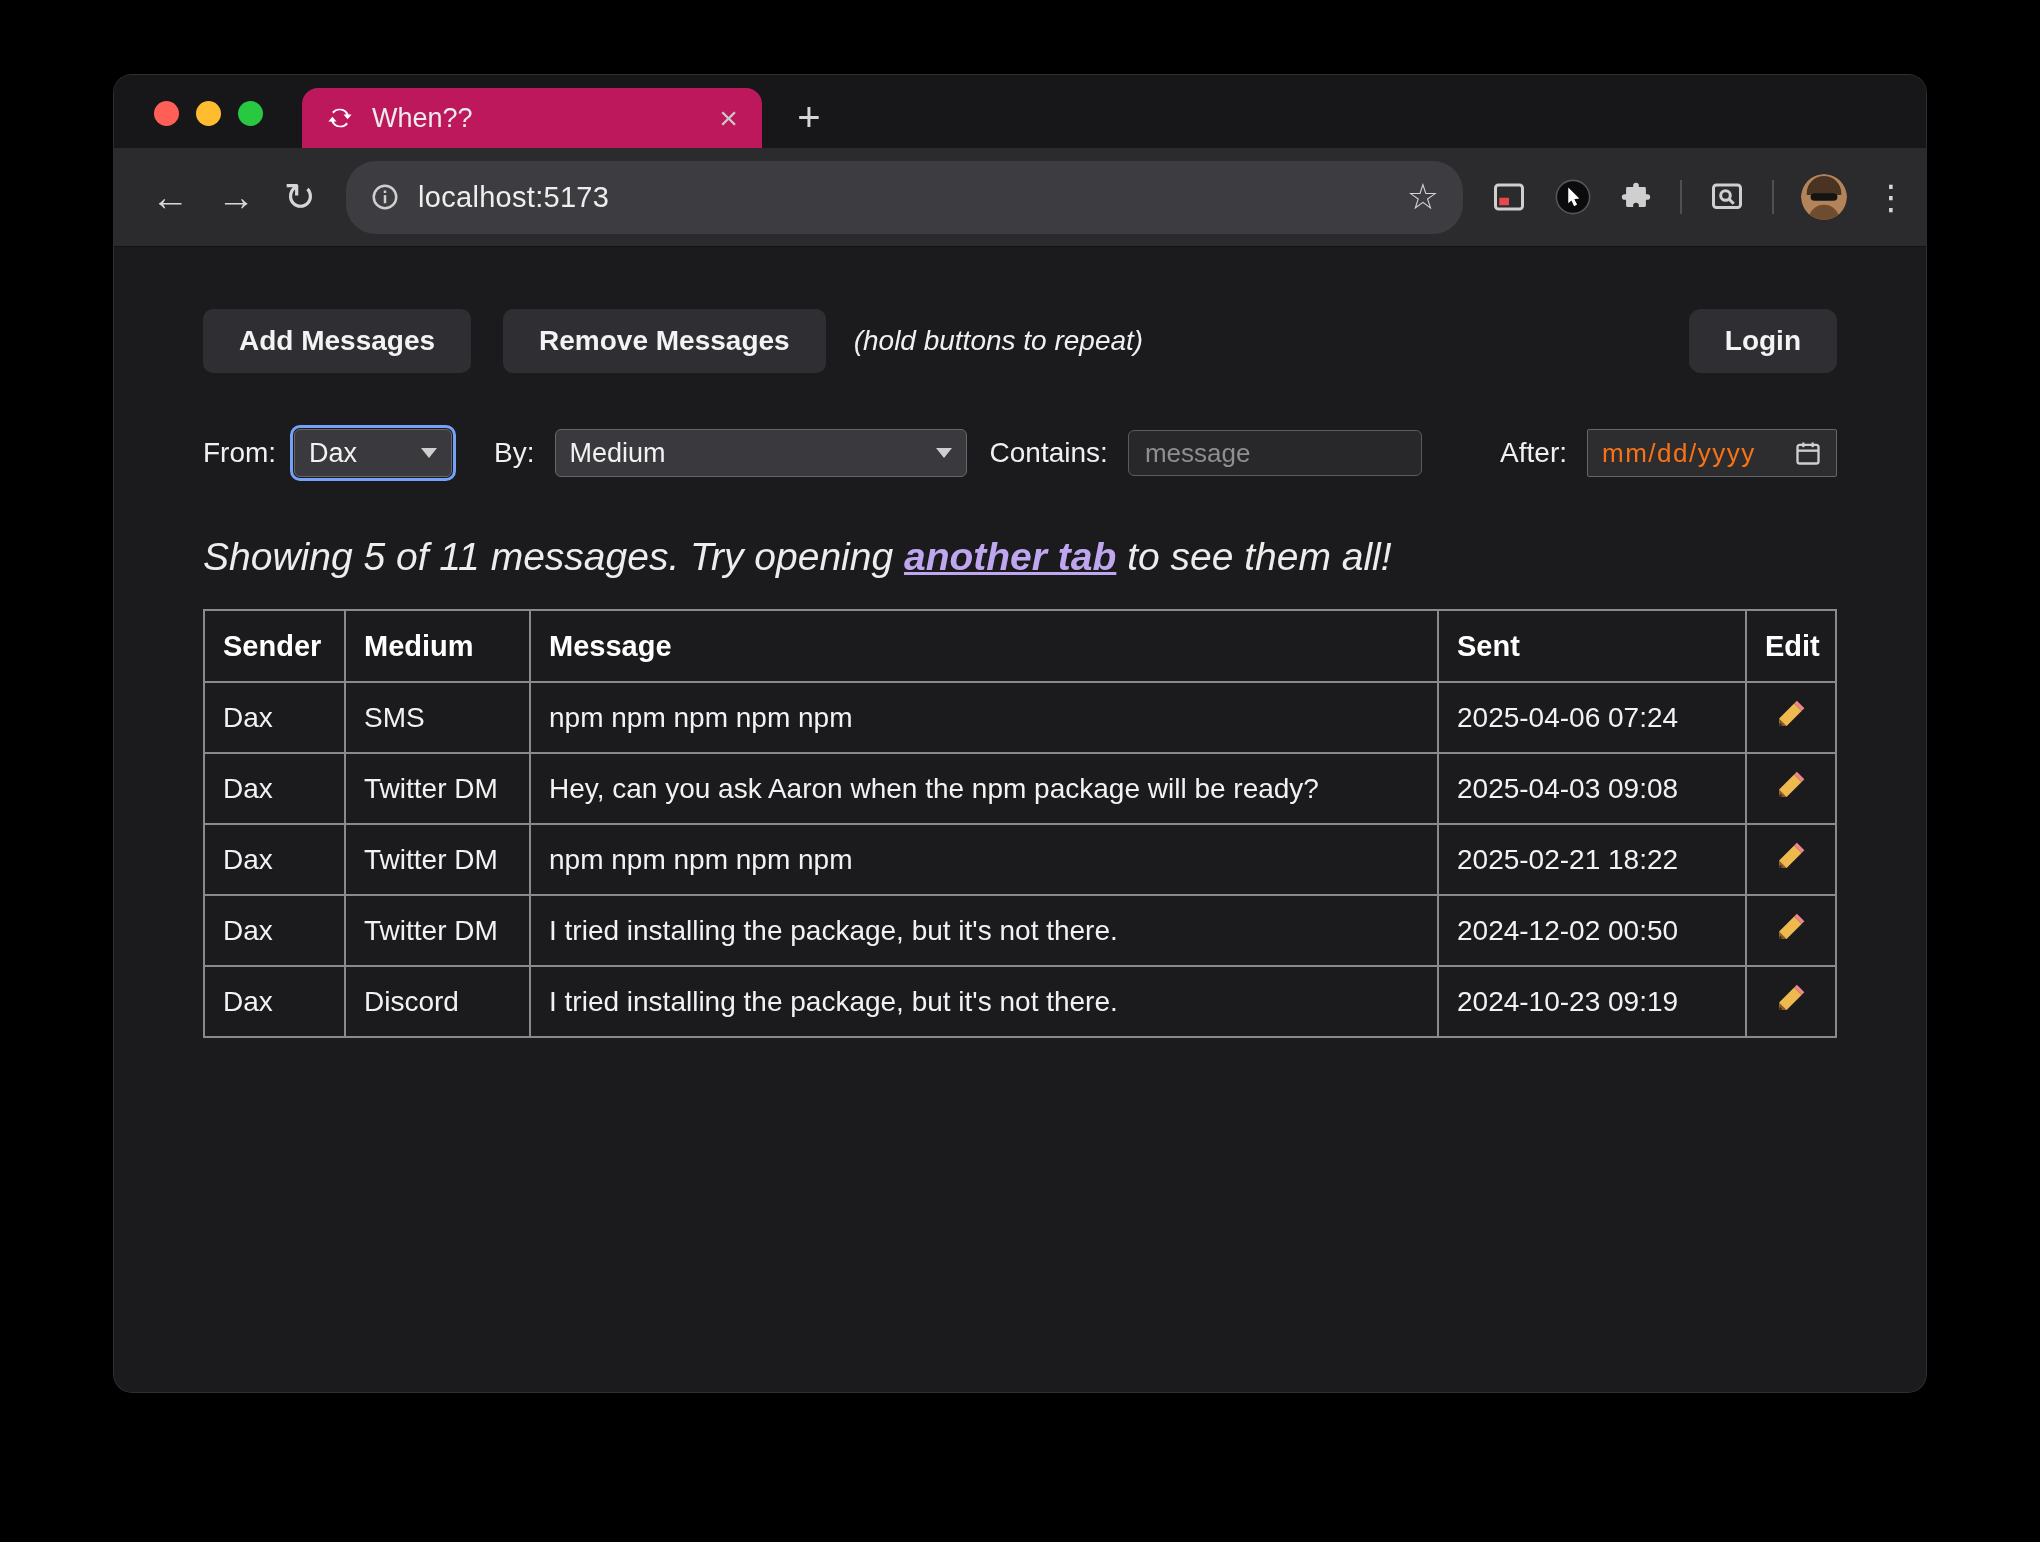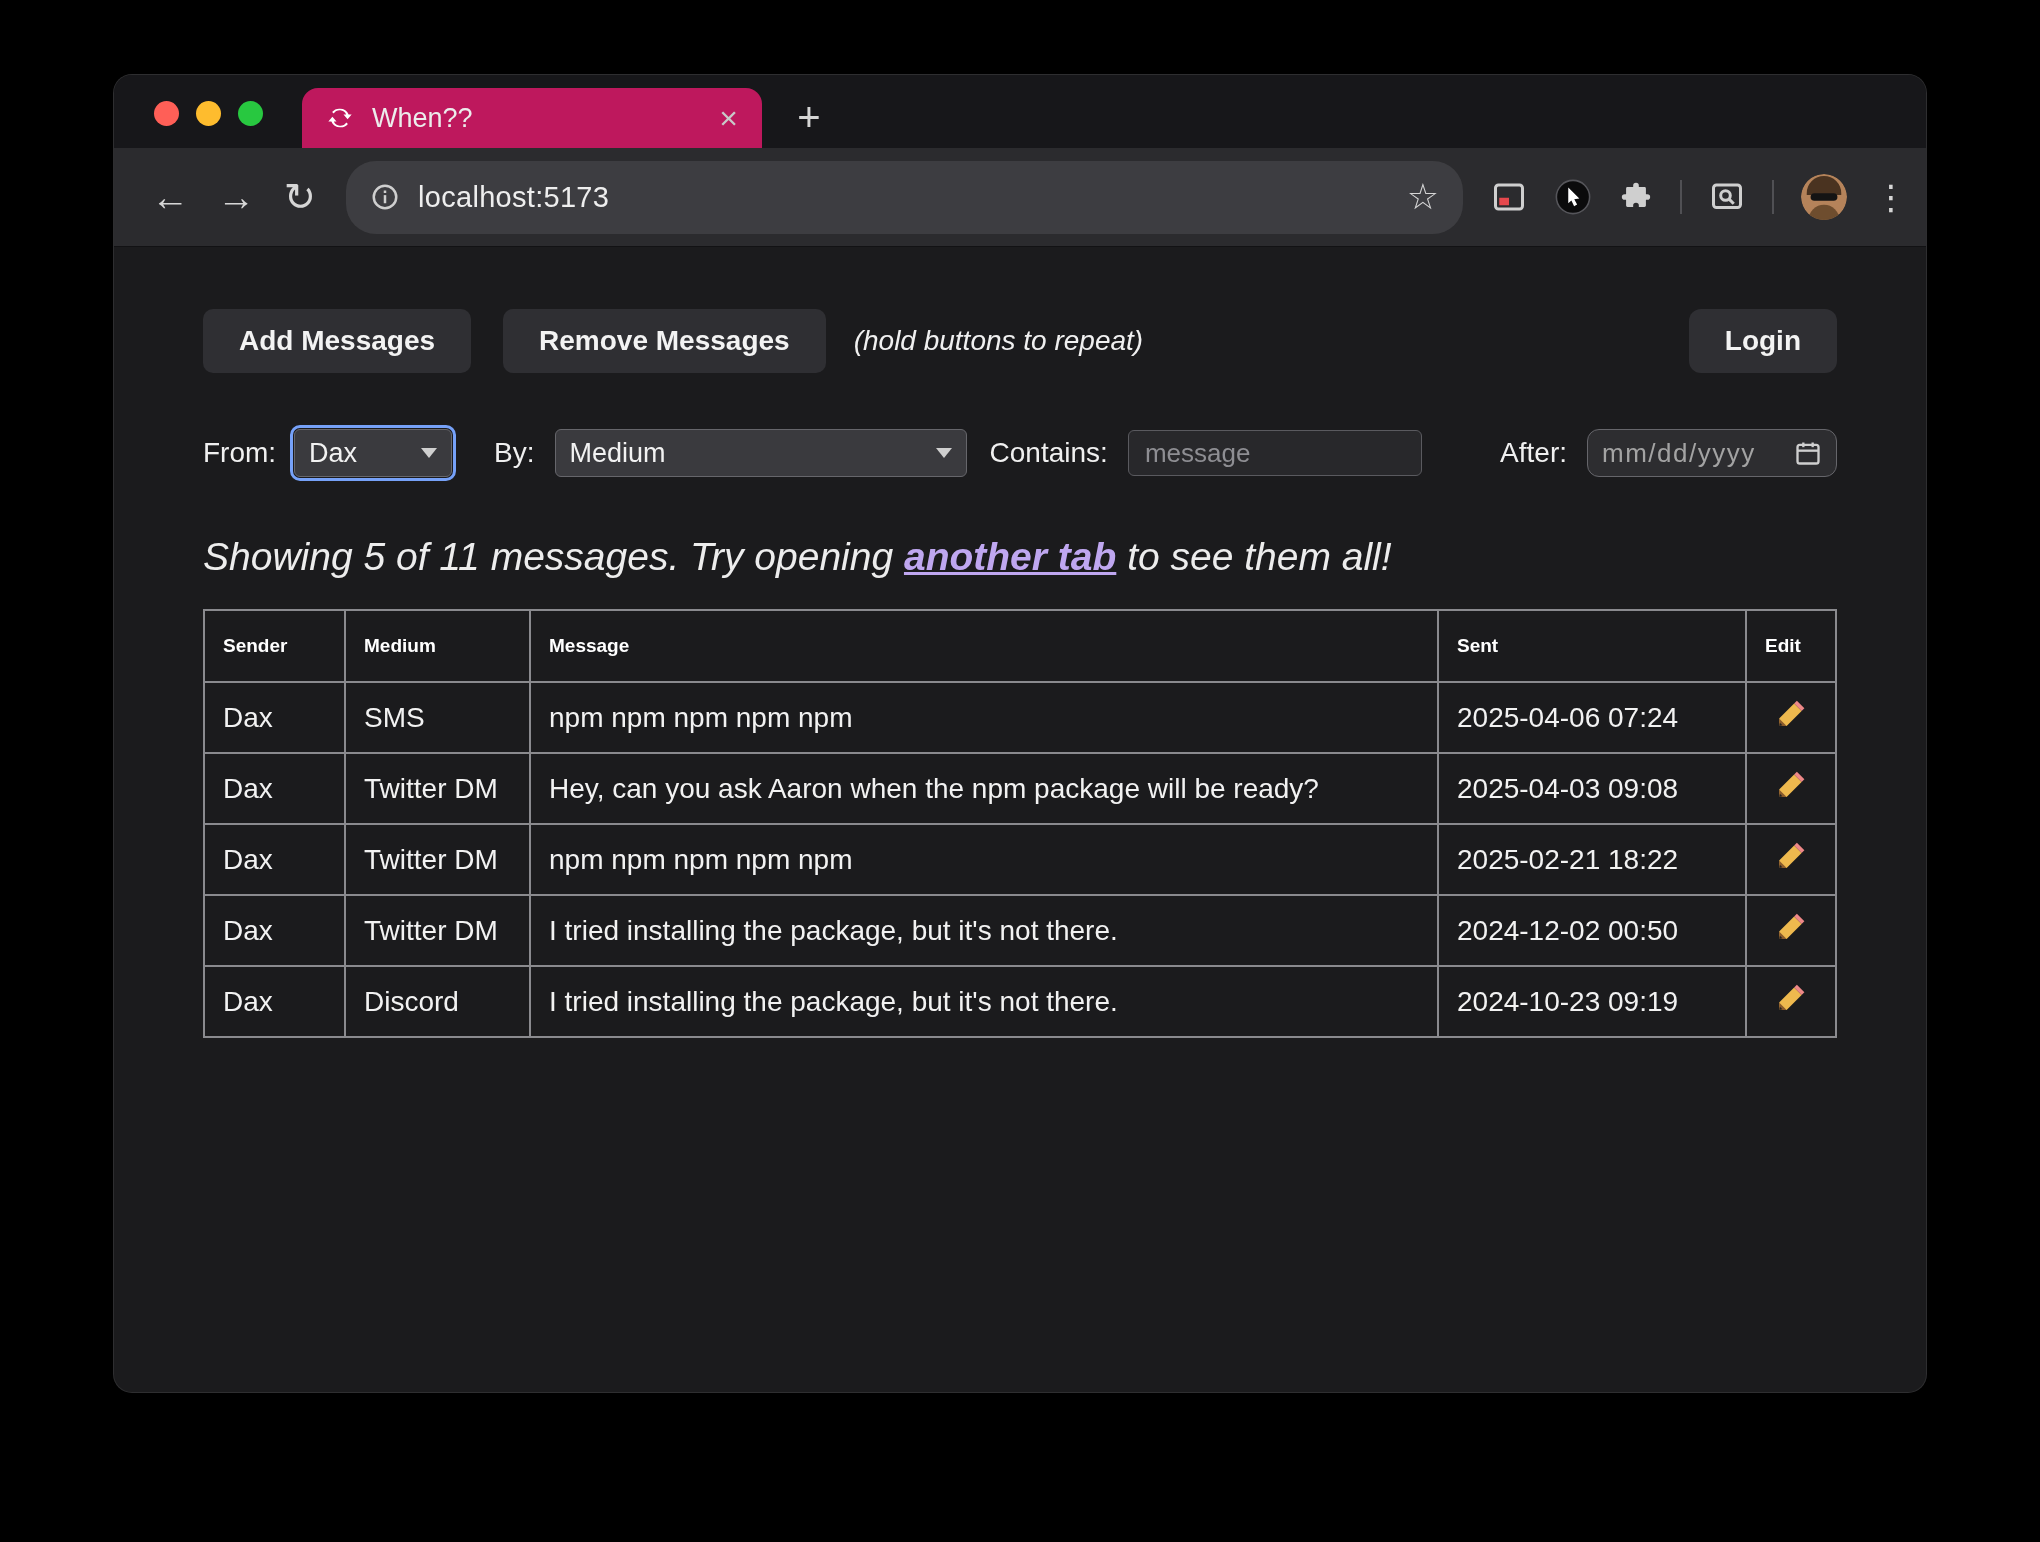--- a/index.html
+++ b/index.html
@@ -59,30 +59,30 @@
   .caret { width:0; height:0; border-left:8px solid transparent; border-right:8px solid transparent;
            border-top:10px solid #cfcfcf; margin-left:12px; }
   .lbl-by { margin-left:42px; }
   .lbl-contains { margin-left:23px; }
   .input-contains { width:294px; height:46px; margin-left:20px; background:#28282b;
                     border:1px solid #5a5a5f; border-radius:6px; color:#f0f0f0;
                     font-size:26px; padding:0 16px; font-family:inherit; }
   .input-contains::placeholder { color:#8e8e93; }
   .after-group { margin-left:auto; display:flex; align-items:center; }
   .date-input { width:250px; height:48px; margin-left:20px; background:#2d2d30;
-                border:1px solid #66666b; border-radius:12px; display:flex; align-items:center;
-                justify-content:space-between; padding:0 14px; color:#a3a3a3;
+                border:1px solid #66666b; border-radius:2px; display:flex; align-items:center;
+                justify-content:space-between; padding:0 14px; color:#f97316;
                 font-size:26px; letter-spacing:1.5px; cursor:pointer;gap:17px; }
 
   .status { margin-top:58px; font-size:39px; font-style:italic; color:#ededed; }
   .status a { color:#bfa7f0; font-weight:600; text-decoration:underline; cursor:pointer; }
 
   table { margin-top:30px; width:1632px; border-collapse:collapse; table-layout:fixed; }
   th,td { border:2px solid #8a8a8e; padding:0 18px; text-align:left; overflow:hidden; white-space:nowrap; }
-  th { height:72px; font-size:19px; font-weight:700; color:#ffffff; }
+  th { height:72px; font-size:29px; font-weight:700; color:#ffffff; }
   td { height:71px; font-size:28px; color:#f2f2f2; }
   td.edit-cell { text-align:center; padding:0; }
   .edit-btn { background:none; border:0; cursor:pointer; line-height:0; }
   .icon { line-height:0; display:inline-flex; }
 </style>
 </head>
 <body>
 
 <div class="window">
 

